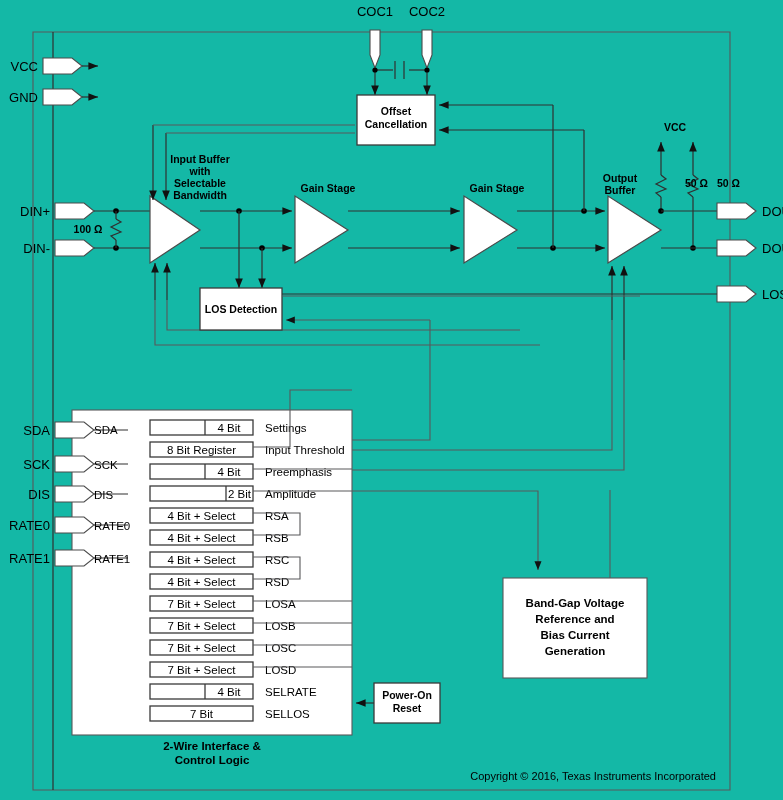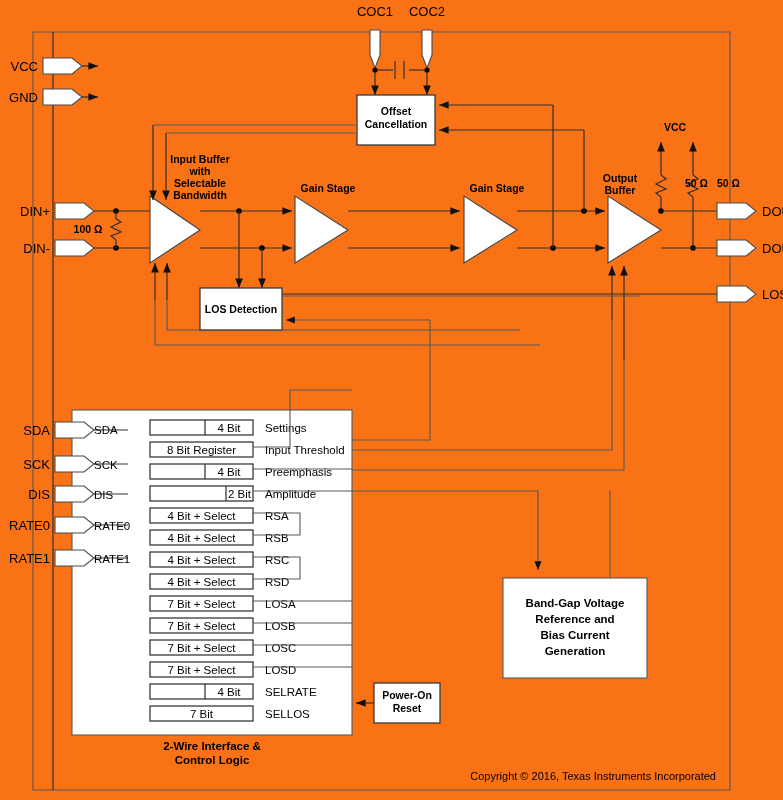--- a/index.html
+++ b/index.html
@@ -4,21 +4,21 @@
 <style>
   html, body {
     margin: 0;
     padding: 0;
     background: #ffffff;
   }
   #root {
     position: relative;
     width: 783px;
     height: 800px;
-    background: #f97316;
+    background: #14b8a6;
     font-family: "Liberation Sans", sans-serif;
     overflow: hidden;
   }
   #diagram-svg {
     position: absolute;
     left: 0; top: 0;
     width: 783px;
     height: 800px;
   }
   text { font-family: "Liberation Sans", sans-serif; fill: #000; }

